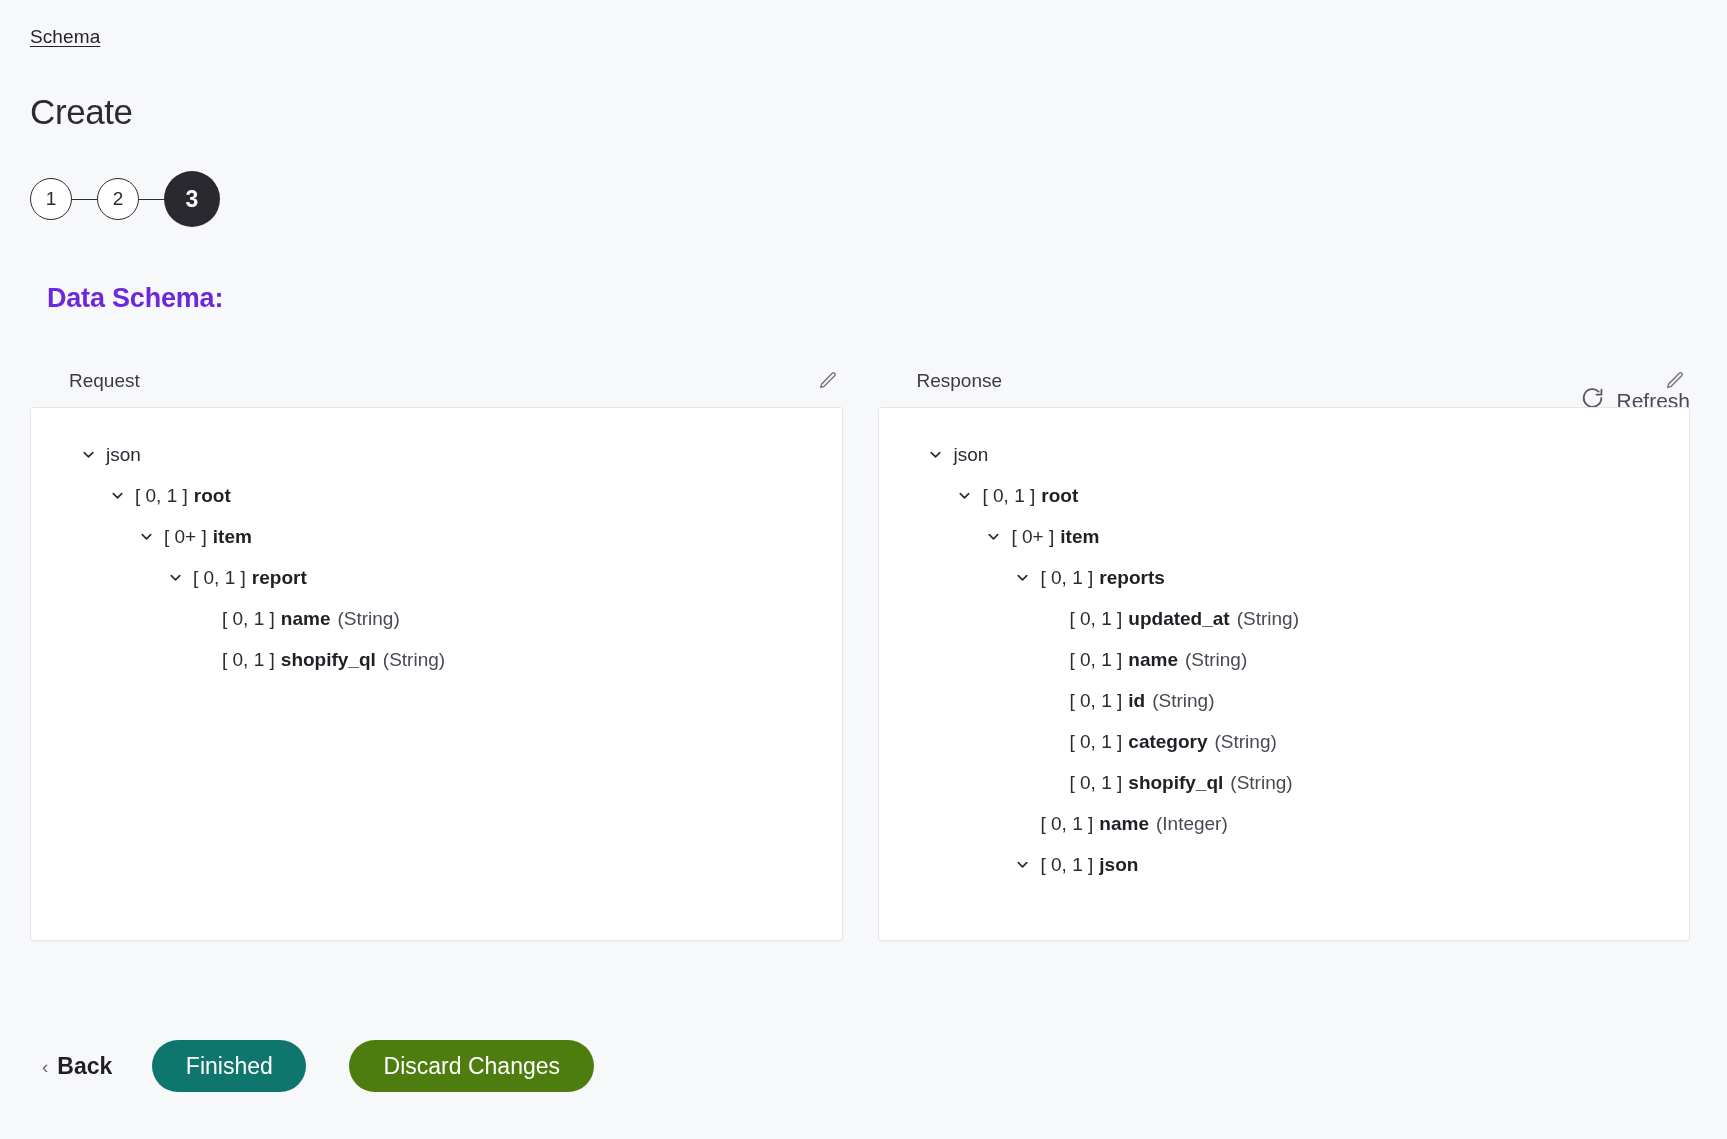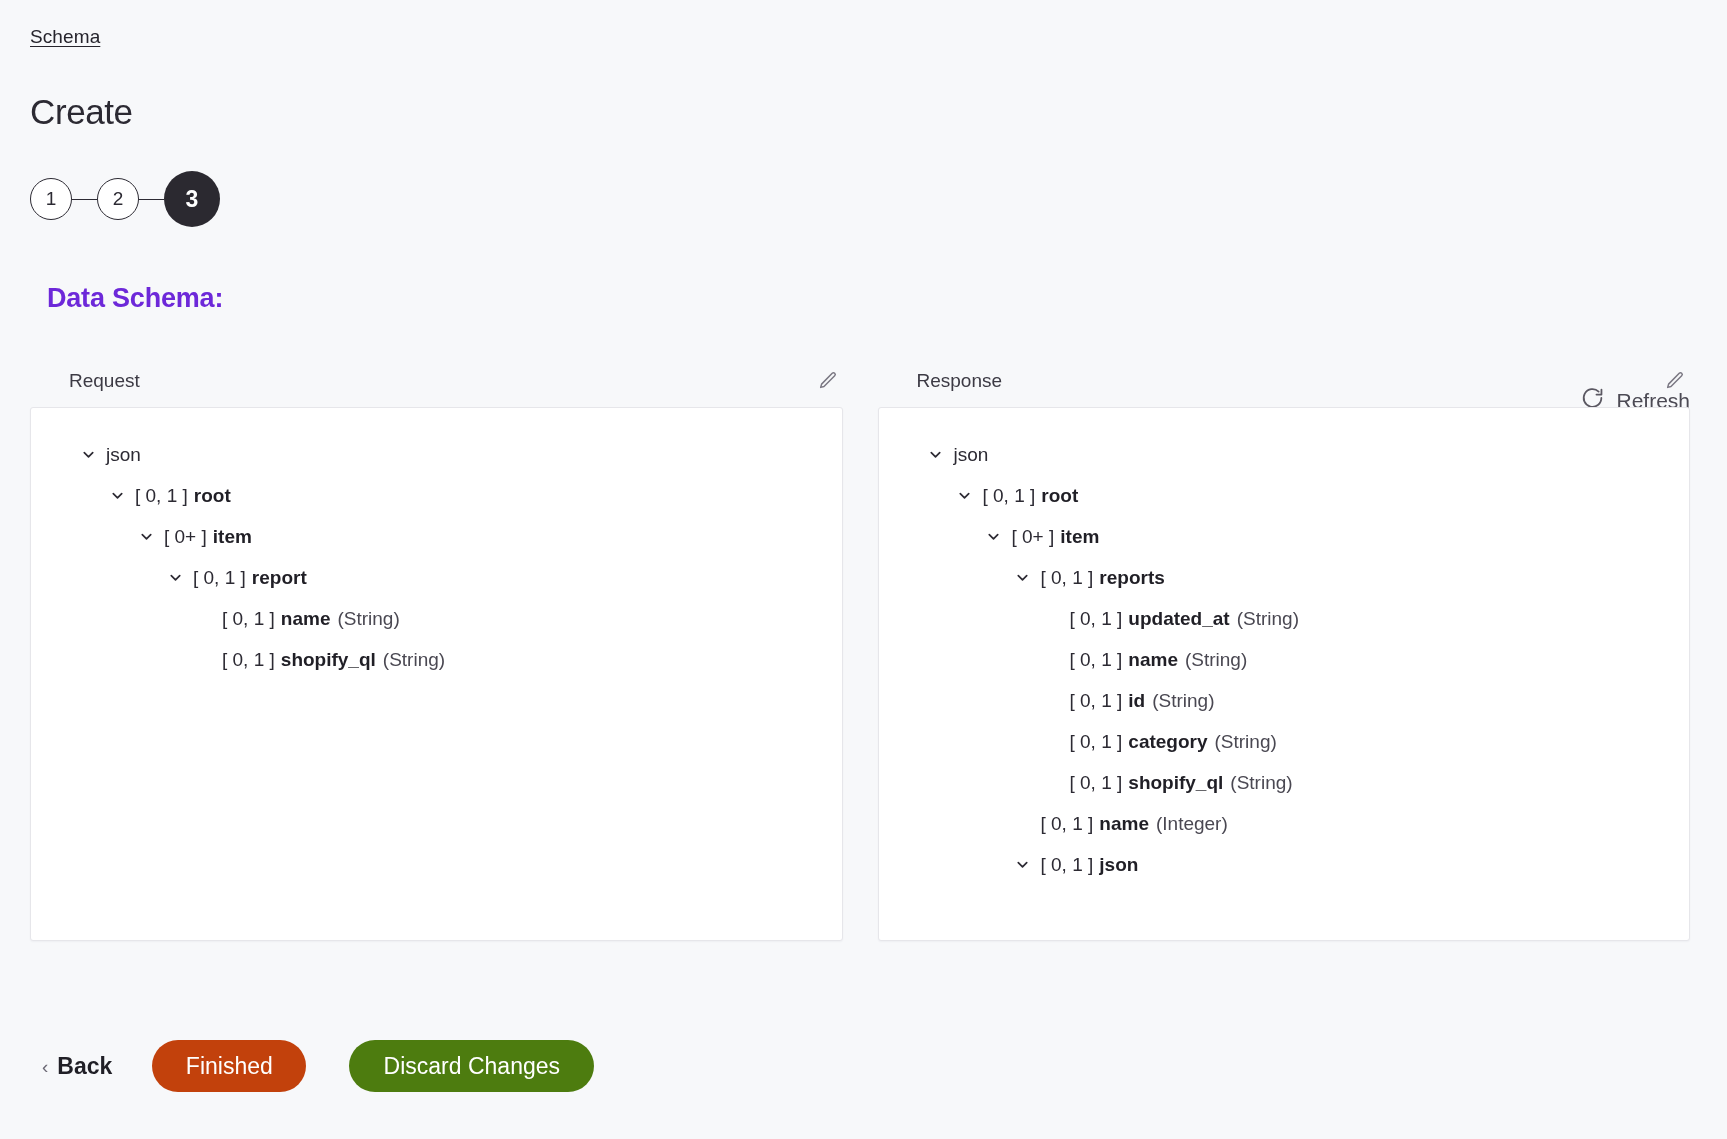--- a/index.html
+++ b/index.html
@@ -201,21 +201,21 @@
     border: none;
     border-radius: 26px;
     font-size: 23px;
     color: #ffffff;
     cursor: pointer;
     font-family: "Liberation Sans", sans-serif;
     height: 52px;
     padding: 0 28px;
     line-height: 52px;
   }
-  .btn-primary { background: #c2410c; min-width: 154px; }
+  .btn-primary { background: #0f766e; min-width: 154px; }
   .btn-secondary { background: #4d7c0f; min-width: 245px; margin-left: 43px; }
 </style>
 </head>
 <body>
 
 <div class="page">
 
   <a class="breadcrumb" href="#">Schema</a>
 
   <h1 class="page-title">Create</h1>

